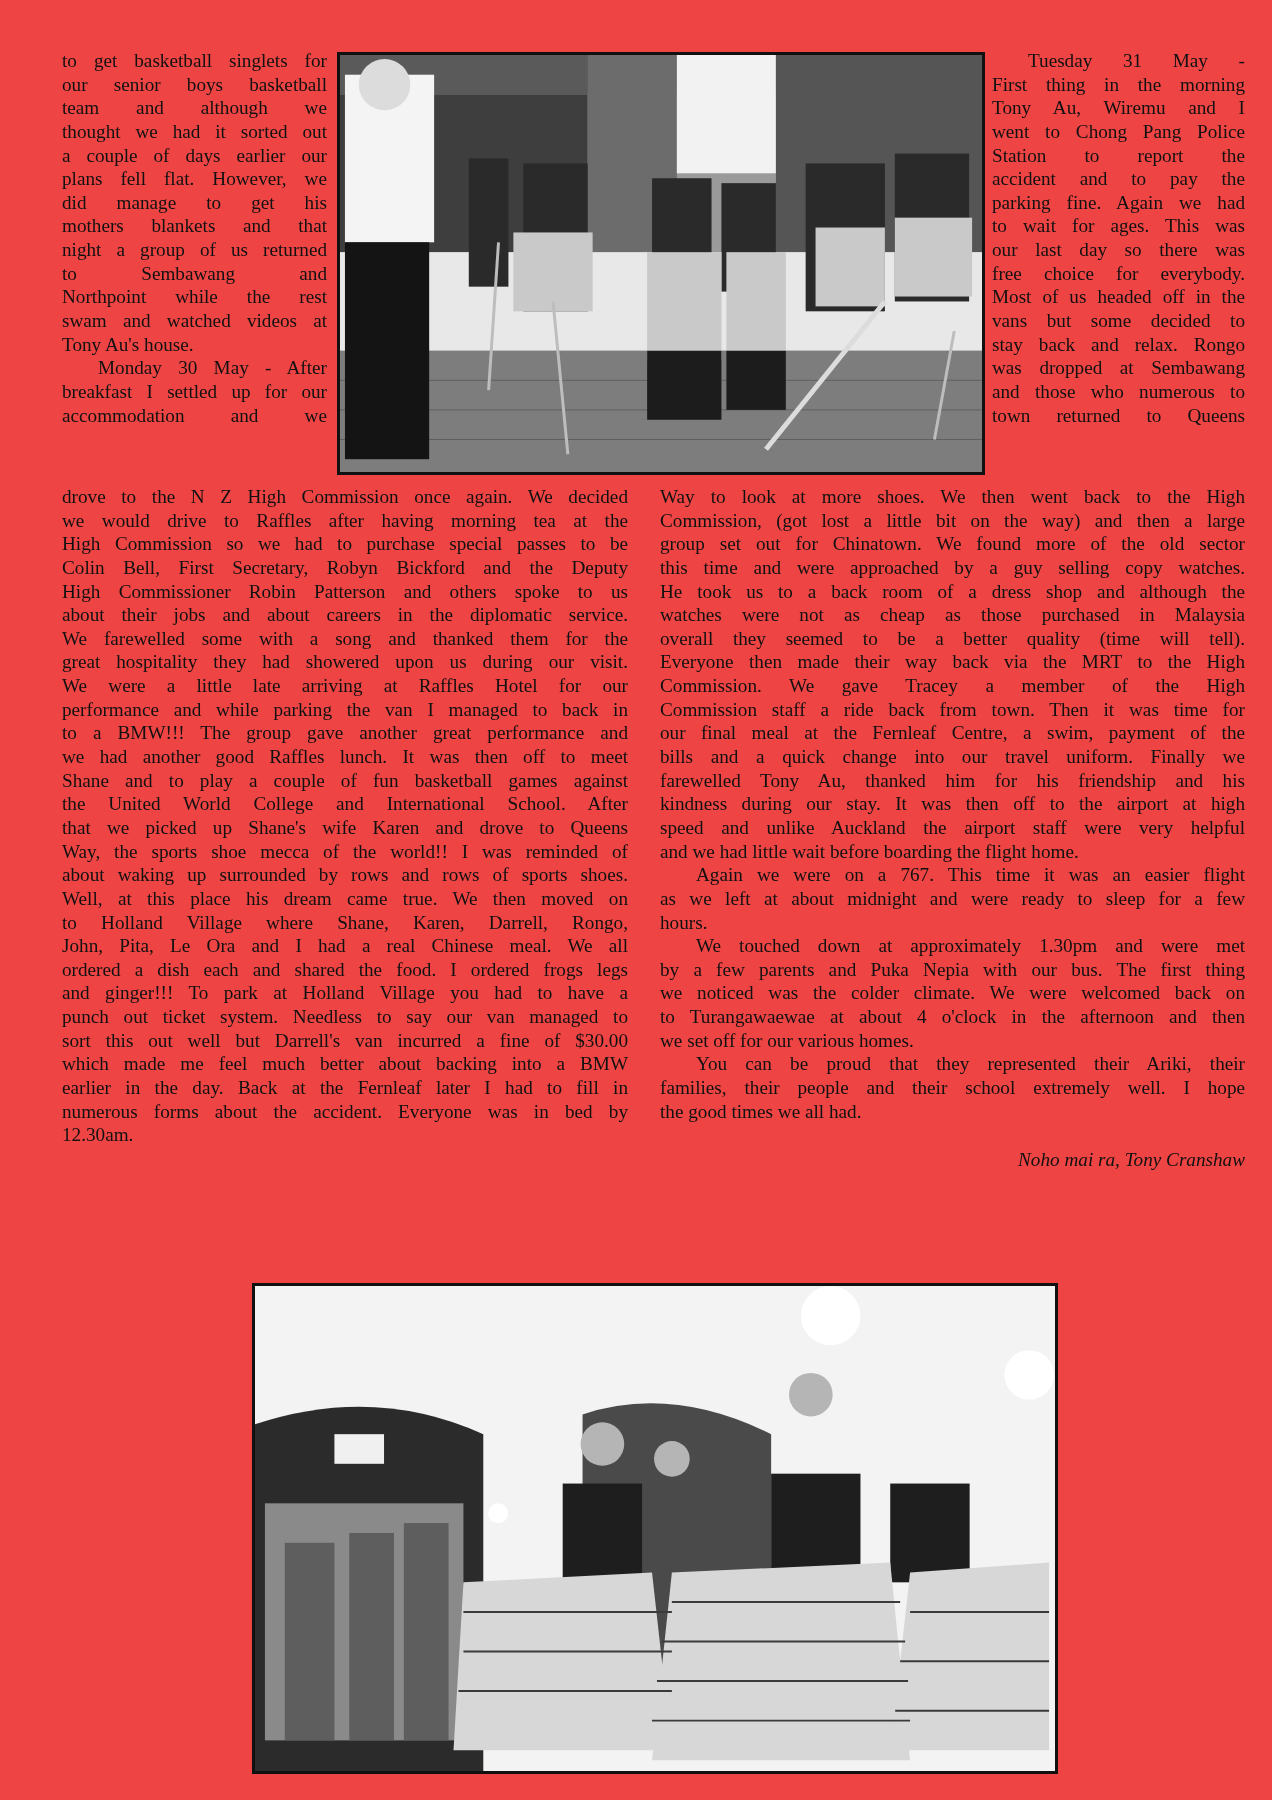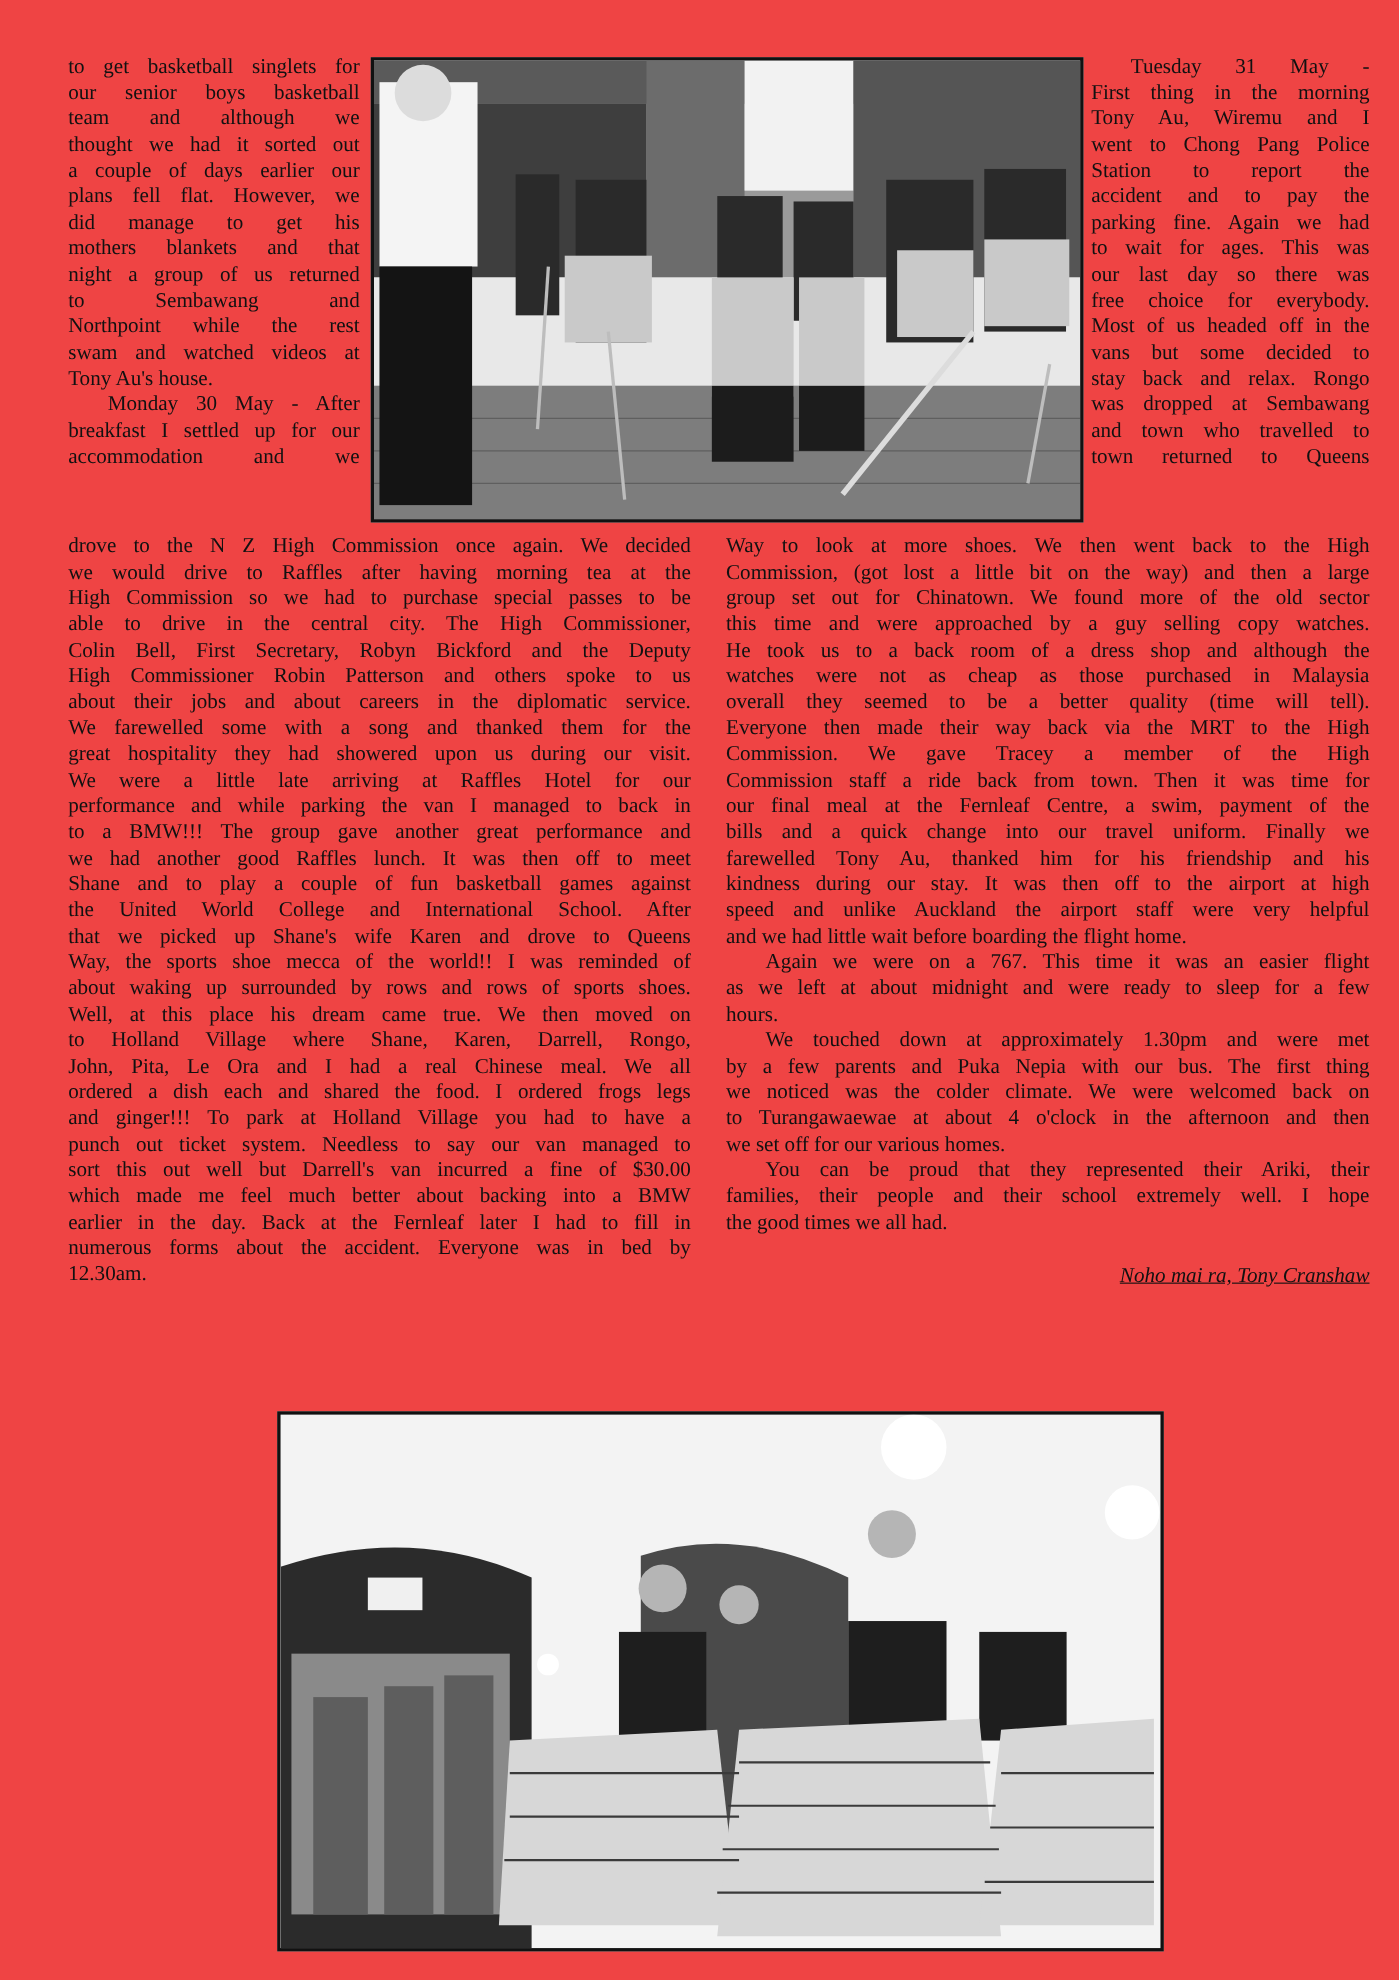--- a/index.html
+++ b/index.html
@@ -3,21 +3,21 @@
 <meta charset="utf-8">
 <style>
   html, body { margin: 0; padding: 0; background: #ffffff; }
   body { width: 1272px; height: 1800px; position: relative; overflow: hidden;
          font-family: "Liberation Serif", "DejaVu Serif", serif; color: #111; }
   .page { position: absolute; left: 0; top: 0; width: 1272px; height: 1800px; background: #ef4444; }
   .col { position: absolute; font-size: 19.2px; line-height: 23.65px; }
   .ln { display: block; white-space: nowrap; height: 23.65px; text-align: justify; text-align-last: justify; }
   .ln.l { text-align: left; text-align-last: left; }
   .ln.ind { padding-left: 36px; }
-  .ln.r { text-align-last: right; font-style: italic; text-decoration: underline; }
+  .ln.r { text-align-last: right; font-style: italic; }
   .photo { position: absolute; border: 3px solid #111; box-sizing: border-box; overflow: hidden; background: #bdbdbd; }
   .photo svg { width: 100%; height: 100%; display: block; }
 </style>
 </head>
 <body>
 
 <div class="page">
 
   <div class="photo" style="left:337px; top:52px; width:648px; height:423px;" title="Kapa haka group in traditional Maori costume standing in formation, with a man in a white shirt on the left">
     <svg viewBox="0 0 648 423" preserveAspectRatio="none">
@@ -94,29 +94,28 @@
       <span class="ln">Station to report the</span>
       <span class="ln">accident and to pay the</span>
       <span class="ln">parking fine. Again we had</span>
       <span class="ln">to wait for ages. This was</span>
       <span class="ln">our last day so there was</span>
       <span class="ln">free choice for everybody.</span>
       <span class="ln">Most of us headed off in the</span>
       <span class="ln">vans but some decided to</span>
       <span class="ln">stay back and relax. Rongo</span>
       <span class="ln">was dropped at Sembawang</span>
-      <span class="ln">and town who travelled to</span>
+      <span class="ln">and those who numerous to</span>
       <span class="ln">town returned to Queens</span>
     </div>
 
   <div class="col" style="left:62px; top:485px; width:566px;" id="left-wide">
       <span class="ln">drove to the N Z High Commission once again. We decided</span>
       <span class="ln">we would drive to Raffles after having morning tea at the</span>
       <span class="ln">High Commission so we had to purchase special passes to be</span>
-      <span class="ln">able to drive in the central city. The High Commissioner,</span>
       <span class="ln">Colin Bell, First Secretary, Robyn Bickford and the Deputy</span>
       <span class="ln">High Commissioner Robin Patterson and others spoke to us</span>
       <span class="ln">about their jobs and about careers in the diplomatic service.</span>
       <span class="ln">We farewelled some with a song and thanked them for the</span>
       <span class="ln">great hospitality they had showered upon us during our visit.</span>
       <span class="ln">We were a little late arriving at Raffles Hotel for our</span>
       <span class="ln">performance and while parking the van I managed to back in</span>
       <span class="ln">to a BMW!!! The group gave another great performance and</span>
       <span class="ln">we had another good Raffles lunch. It was then off to meet</span>
       <span class="ln">Shane and to play a couple of fun basketball games against</span>

